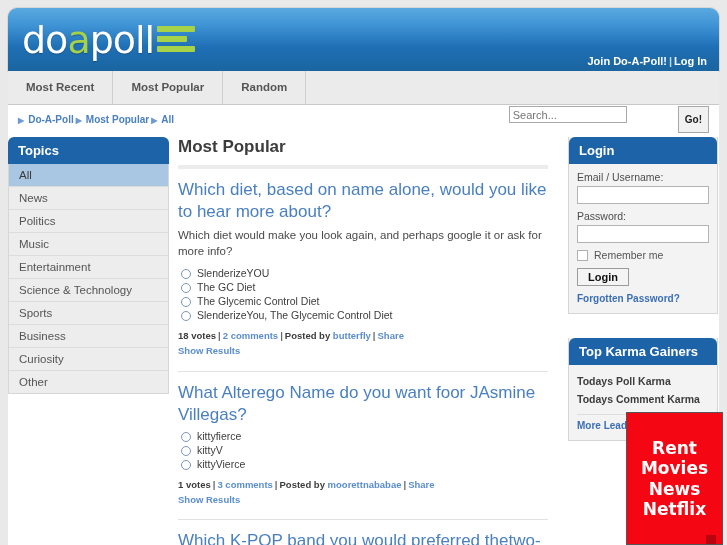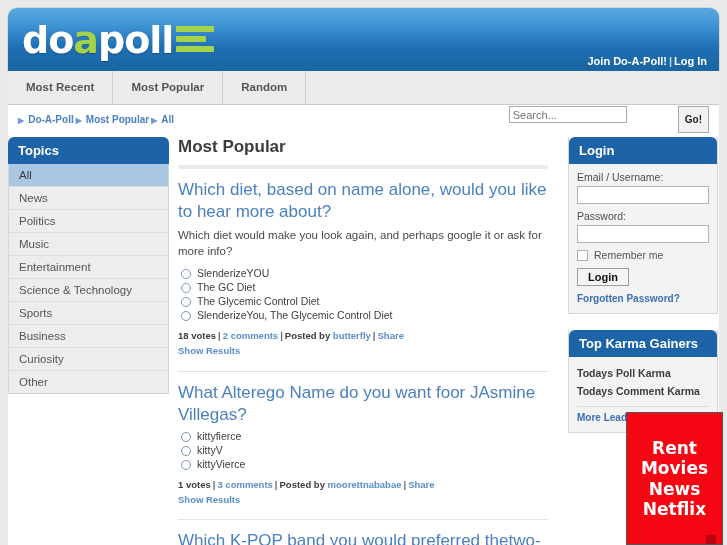--- a/index.html
+++ b/index.html
@@ -39,21 +39,21 @@
     position: absolute;
     left: 14px;
     top: 8px;
     height: 48px;
     display: flex;
     align-items: center;
   }
   .logo-text {
     font-family: "DejaVu Sans", sans-serif;
     font-size: 38px;
-    font-weight: bold;
+    font-weight: normal;
     color: #ffffff;
     letter-spacing: -1px;
     line-height: 1;
     text-shadow: 0 1px 1px rgba(0,0,0,0.25);
   }
   .logo-text .accent { color: #a6d24a; }
   .logo-bars {
     display: inline-block;
     margin-left: 3px;
     margin-bottom: 2px;
@@ -287,21 +287,21 @@
   .poll-meta .bar { color: #666; margin: 0 2px; }
 
   
   .right-col {
     position: absolute;
     left: 560px;
     top: 32px;
     width: 150px;
   }
   .box {
-    margin-bottom: 16px;
+    margin-bottom: 24px;
     border: 1px solid #d6d6d6;
     border-top: none;
     background: #f3f3f3;
     box-sizing: border-box;
   }
   .box .panel-head {
     margin: 0;
     border-top-left-radius: 6px;
     border-top-right-radius: 6px;
   }

